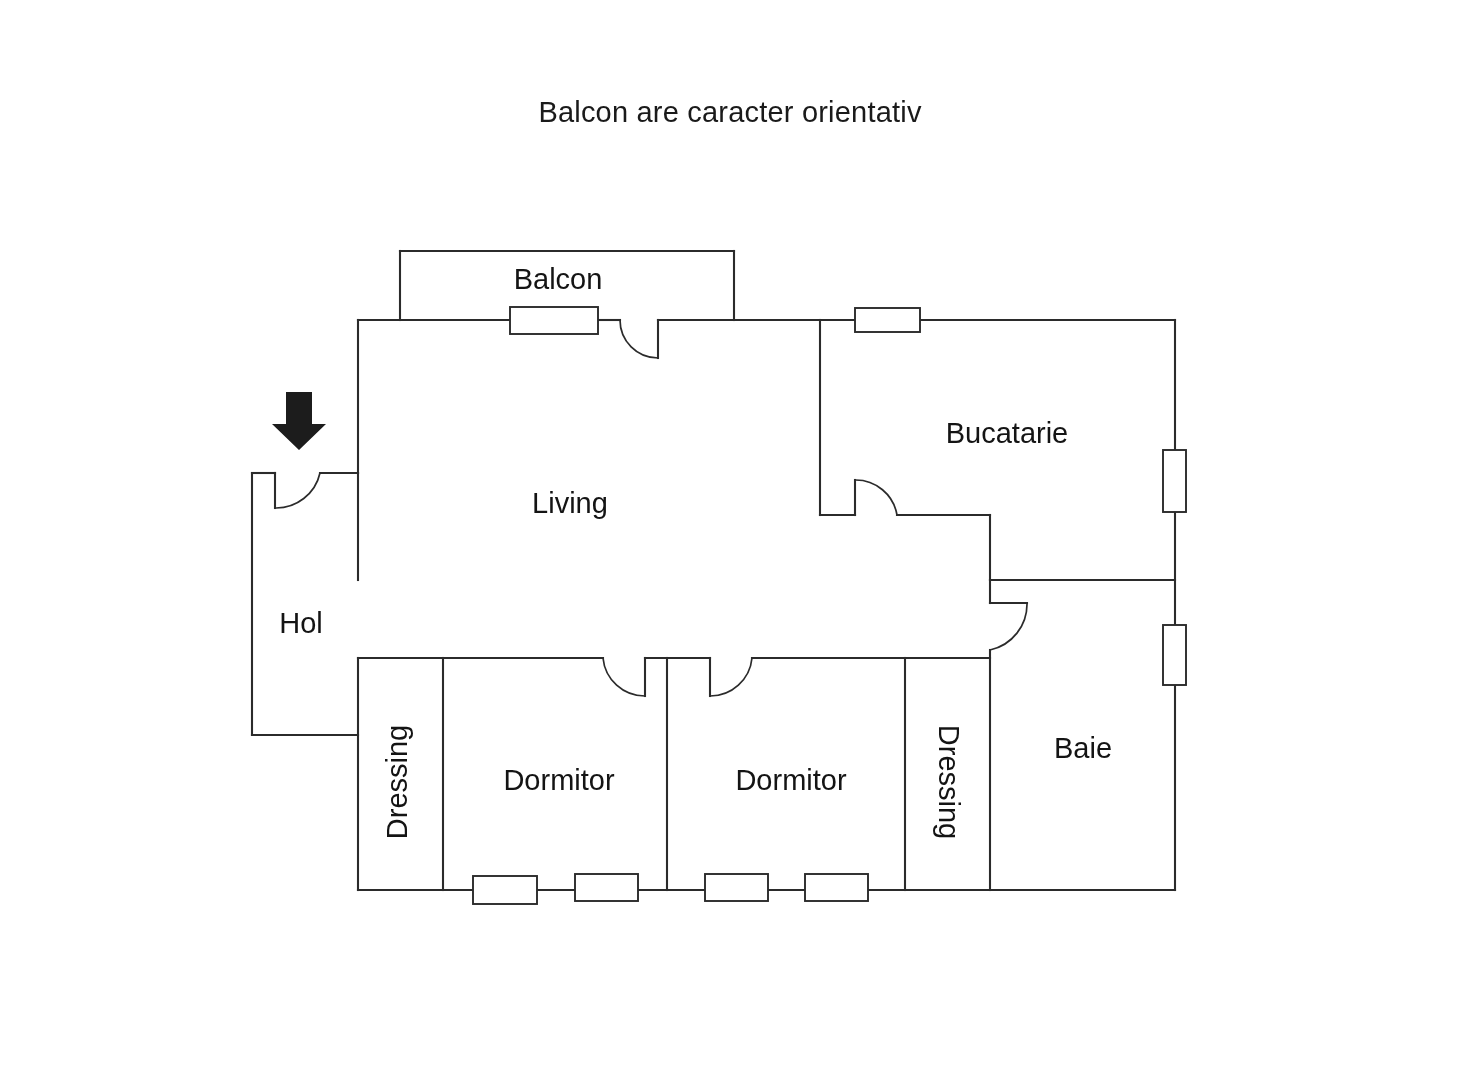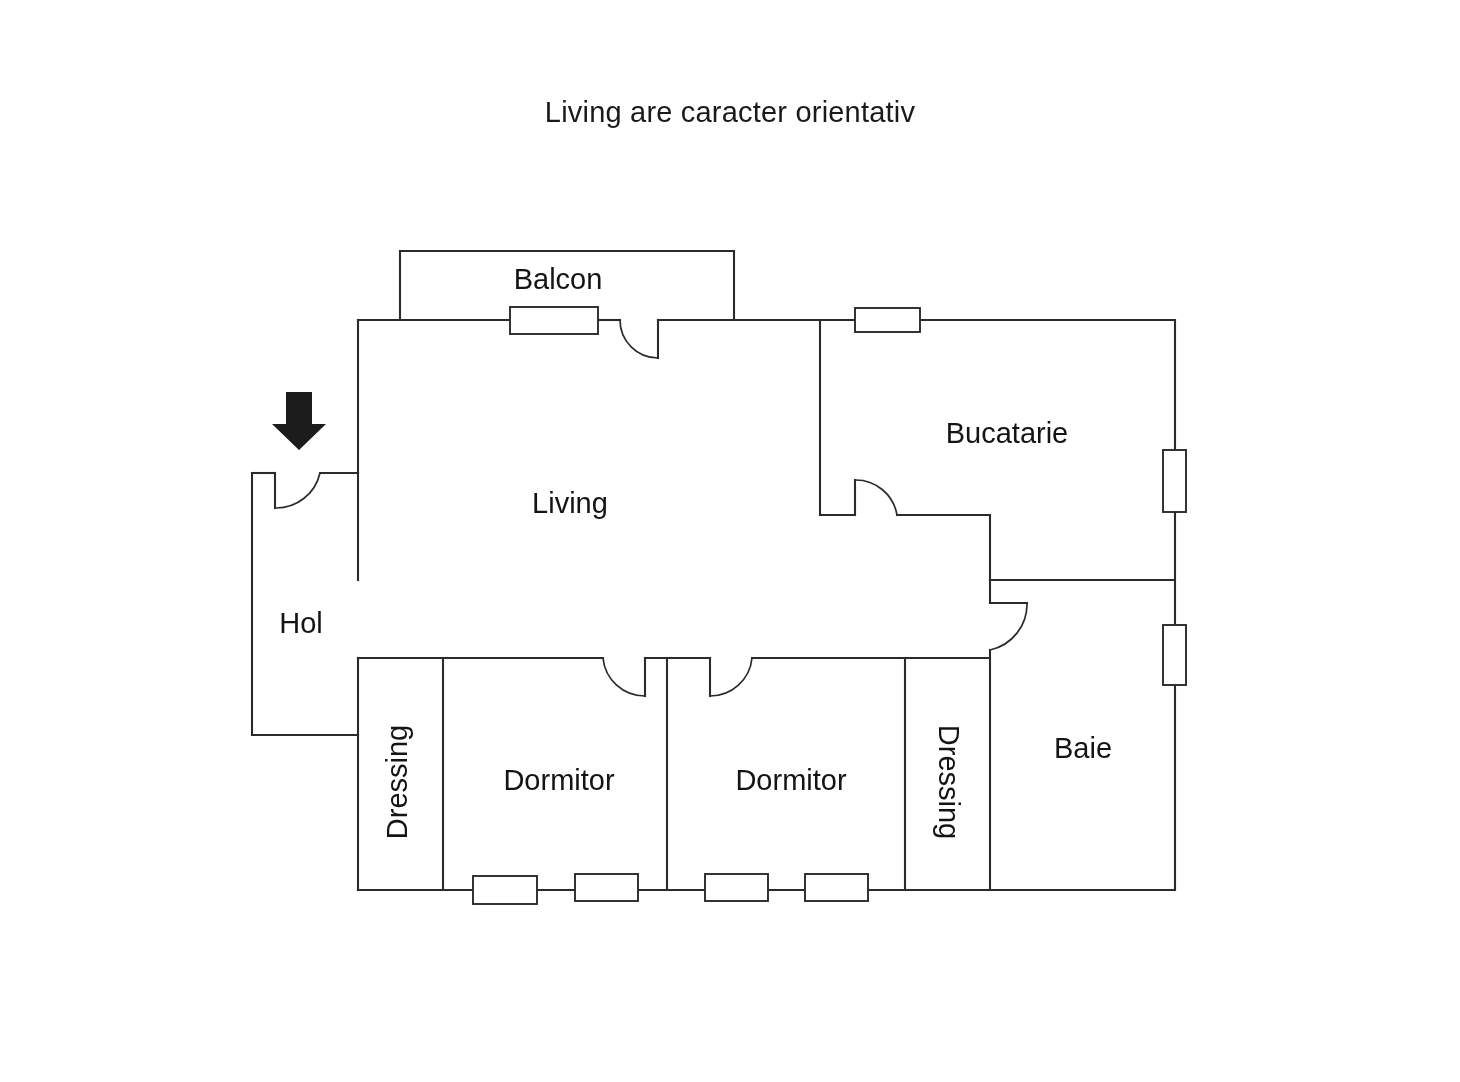--- a/index.html
+++ b/index.html
@@ -59,21 +59,21 @@
     fill: #141414;
     text-anchor: middle;
     dominant-baseline: middle;
   }
 </style>
 </head>
 <body>
 
 <div id="page">
 
-  <div id="plan-title">Living are caracter orientativ</div>
+  <div id="plan-title">Balcon are caracter orientativ</div>
 
   <svg id="floorplan" width="1460" height="1082" viewBox="0 0 1460 1082">
 
     <g id="walls-group">
         <path d="M 400 251 L 400 320" class="wall"></path>
         <path d="M 400 251 L 734 251" class="wall"></path>
         <path d="M 734 251 L 734 320" class="wall"></path>
         <path d="M 358 320 L 510 320" class="wall"></path>
         <path d="M 598 320 L 620 320" class="wall"></path>
         <path d="M 658 320 L 658 358" class="wall"></path>

